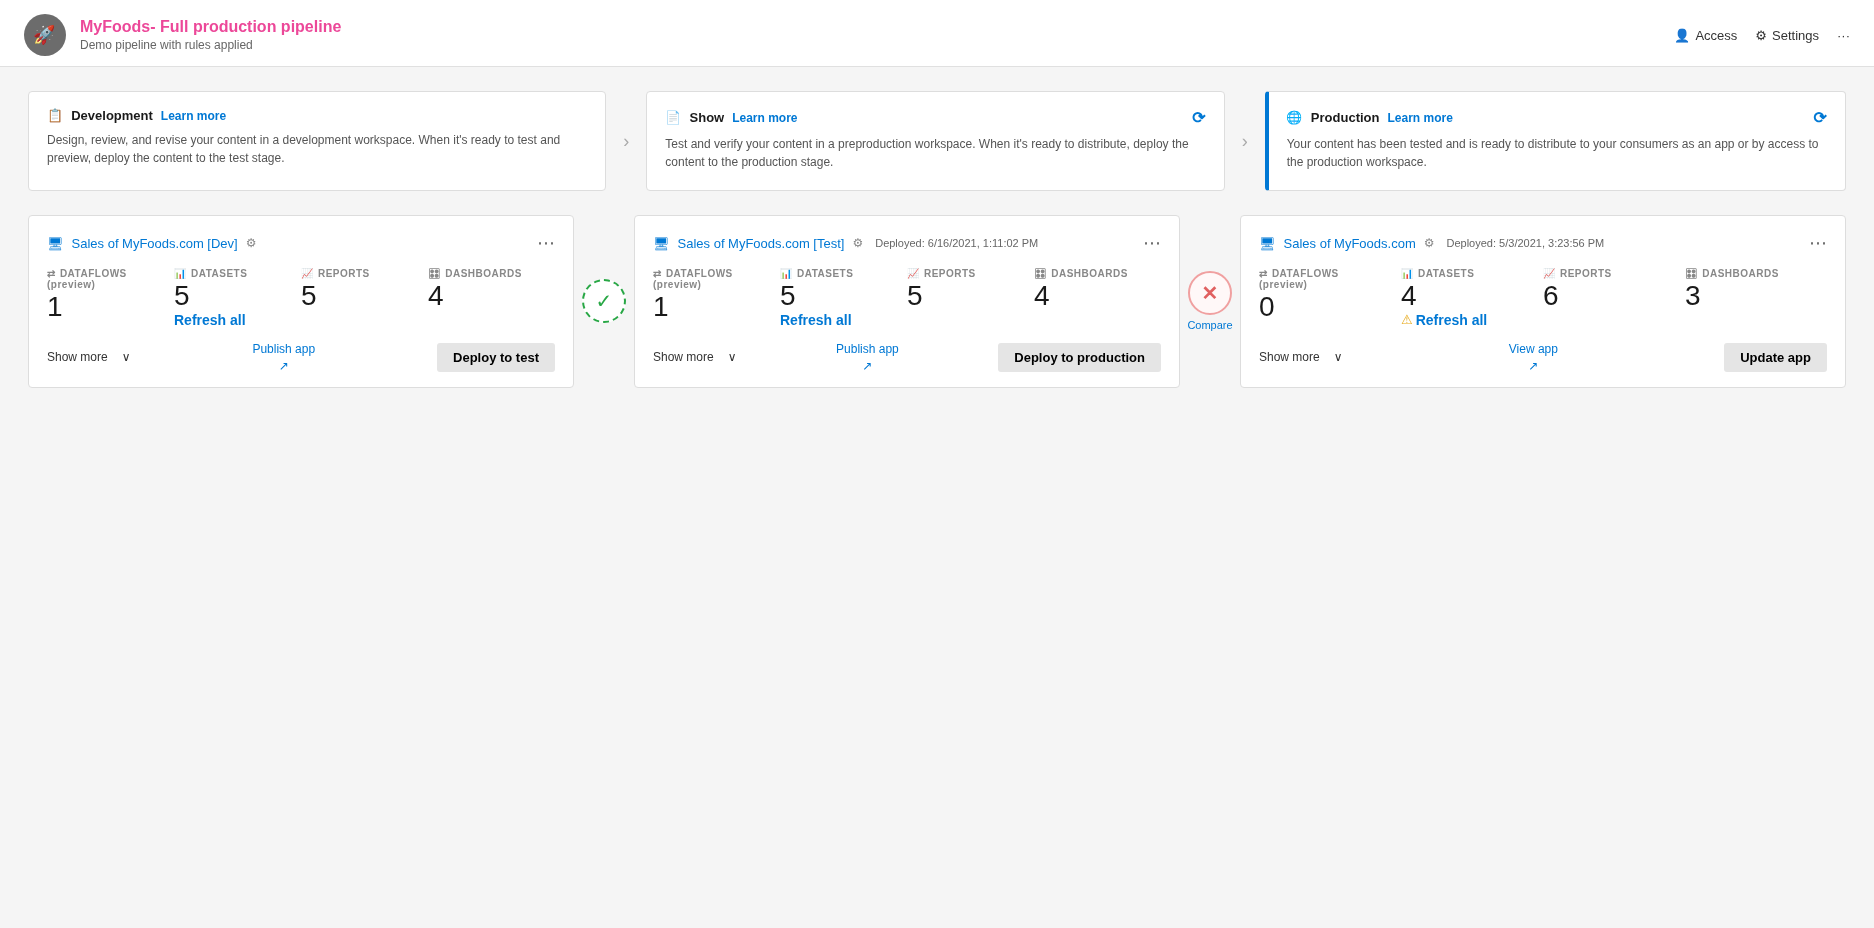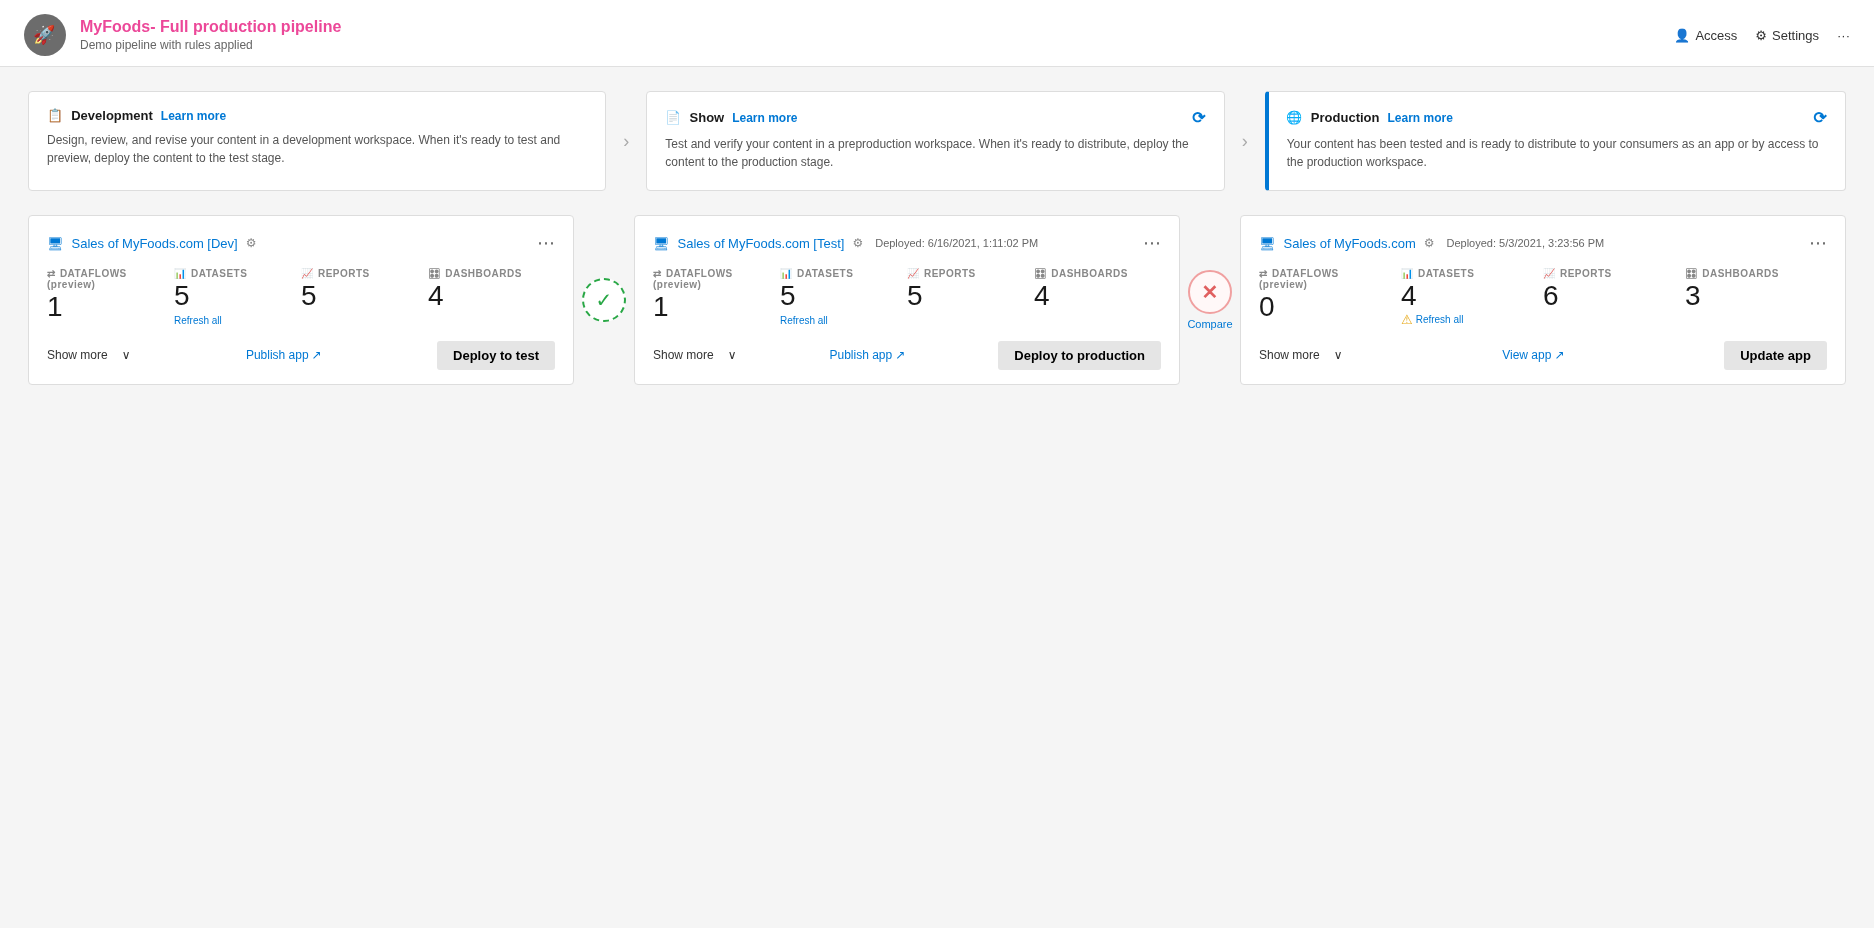--- a/index.html
+++ b/index.html
@@ -112,34 +112,35 @@
       flex: 1; text-align: left; padding-right: 10px;
     }
     .stat-label {
       font-size: 10px; color: #888; font-weight: 600; letter-spacing: 0.5px;
       display: flex; align-items: center; gap: 4px; margin-bottom: 2px;
     }
     .stat-value {
       font-size: 28px; font-weight: 300; color: #1a1a1a; line-height: 1.1;
     }
     .refresh-all-link {
-      color: #0078d4; text-decoration: none; font-size: 10px; cursor: pointer;
+      color: #0078d4; text-decoration: none; font-size: 14px; cursor: pointer;
       white-space: nowrap;
+      font-weight: bold;
     }
     .card-footer {
       display: flex; align-items: center; justify-content: space-between;
       margin-top: 4px;
     }
     .show-more {
       display: flex; align-items: center; gap: 14px;
       background: none; border: none; cursor: pointer;
       color: #333; font-size: 12px;
     }
     .publish-link {
-      color: #0078d4; text-decoration: none; font-size: 12px; display: flex; align-items: center; gap: 3px;
+      color: #0078d4; text-decoration: none; font-size: 12px; display: flex; align-items: center; gap: 3px; flex-direction: column;
     }
     .btn-deploy {
       background: #e5e5e5; border: none; border-radius: 3px;
       padding: 7px 16px; font-size: 13px; font-weight: 600;
       cursor: pointer; color: #000;
     }
     .stage-connector {
       display: flex; align-items: center; justify-content: center;
       width: 60px; align-self: center; flex-shrink: 0;
       position: relative; z-index: 2;

